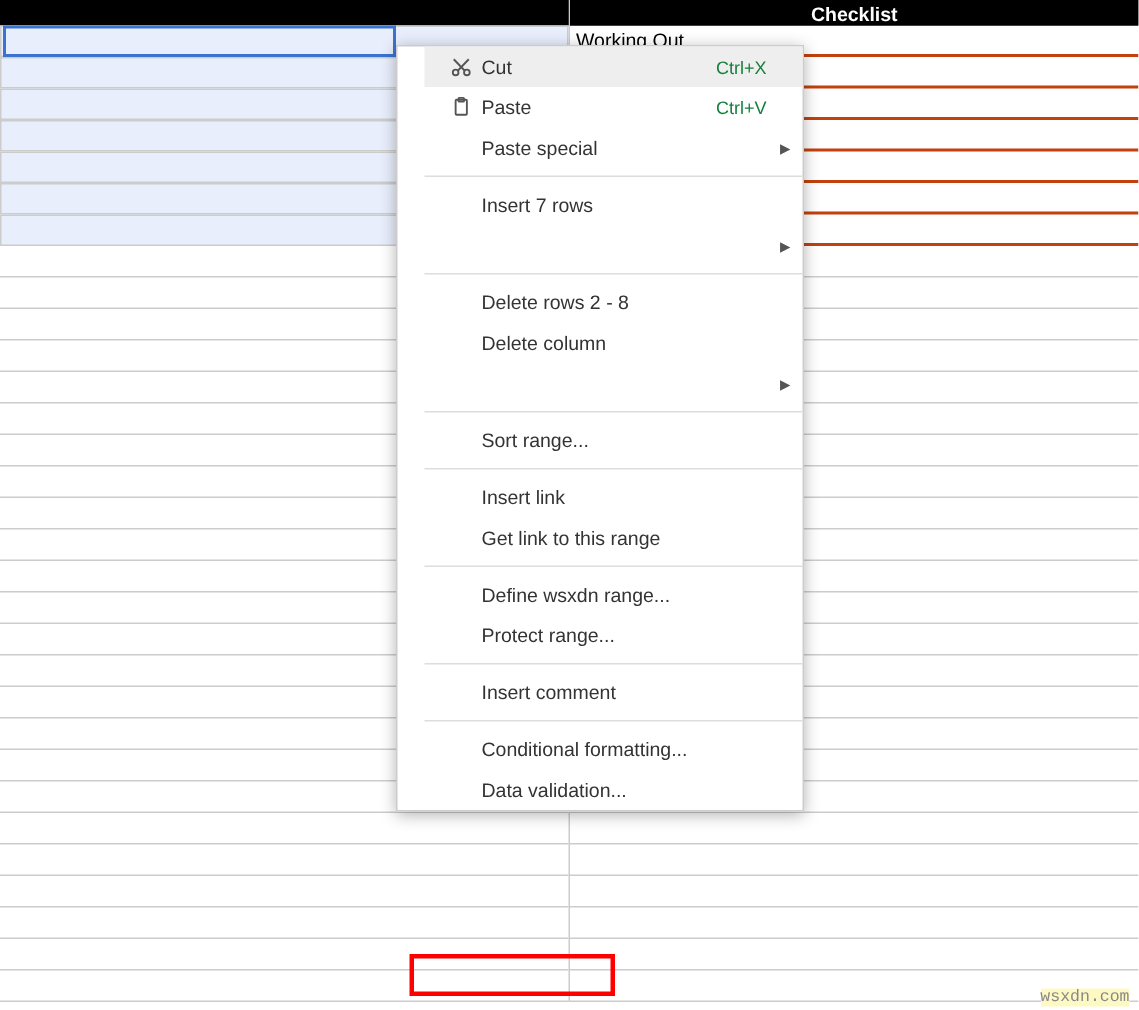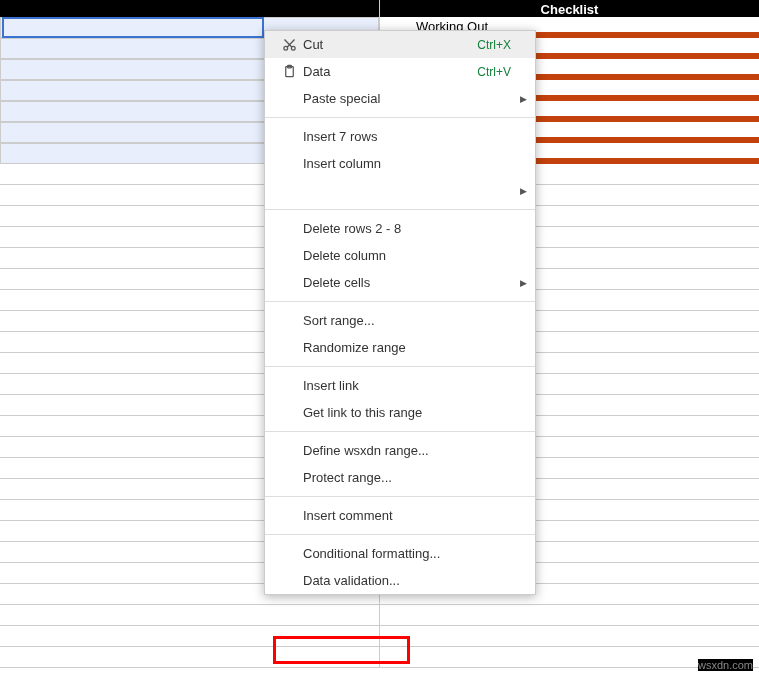--- a/index.html
+++ b/index.html
@@ -35,21 +35,21 @@
     .header.center { text-align: center; }
     .cell {
       height: 21px;
       line-height: 19px;
       padding: 0 4px;
       border-bottom: 1px solid #ccc;
       overflow: hidden;
       white-space: nowrap;
       color: #000;
     }
-    .data-cell { border-bottom: 6px solid #c2410c; margin-left: 32px; }
+    .data-cell { border-bottom: 2px solid #c2410c; }
     .selection {
       background: #e8eefb;
       border: 1px solid #ccc;
       border-bottom:1px solid #ccc;
     }
     .active-cell {
       position: absolute;
       top: 17px;
       left: 2px;
       width: 262px;
@@ -61,20 +61,21 @@
       position: absolute;
       top: 30px;
       left: 264px;
       width: 272px;
       background: #fff;
       box-shadow: 0 2px 10px rgba(0,0,0,0.3);
       border: 1px solid #ccc;
       font-size: 13px;
       color: #333;
       z-index: 10;
+      padding-left: 18px;
     }
     .menu-item {
       display: flex;
       align-items: center;
       height: 27px;
       padding: 0 24px 0 10px;
       cursor: default;
       position: relative;
     }
     .menu-item.hover { background: #eee; }
@@ -103,21 +104,22 @@
       position: absolute;
       border: 3px solid #f00;
       pointer-events: none;
     }
     .watermark {
       position: absolute;
       bottom: 2px;
       right: 6px;
       font-size: 11px;
       color: #888;
-      background:#000000;
+      background:#fef9c3;
+      font-family:Liberation Mono, monospace;
     }
     .right-col .cell { border-top:none; }
     .empty-fill .cell { border-bottom:1px solid #ccc; }
   </style>
 </head>
 <body>
 
 <div class="sheet">
   <div class="col col-left">
     <div class="header"></div>
@@ -210,70 +212,61 @@
     <span class="menu-label">Cut</span>
     <span class="menu-shortcut">Ctrl+X</span>
   </div>
   <div class="menu-item">
     <span class="menu-icon">
       <svg viewBox="0 0 24 24" fill="none" stroke="currentColor" stroke-width="2">
           <rect x="6" y="4" width="12" height="16" rx="1"></rect>
           <rect x="9" y="2" width="6" height="4" rx="1"></rect>
         </svg>
     </span>
-    <span class="menu-label">Data</span>
+    <span class="menu-label">Paste</span>
     <span class="menu-shortcut">Ctrl+V</span>
   </div>
   <div class="menu-item">
     <span class="menu-icon"></span>
     <span class="menu-label">Paste special</span>
     <span class="submenu-arrow">▶</span>
   </div>
 
   <div class="sep"></div>
 
   <div class="menu-item">
     <span class="menu-icon"></span>
     <span class="menu-label">Insert 7 rows</span>
   </div>
   <div class="menu-item">
     <span class="menu-icon"></span>
-    <span class="menu-label">Insert column</span>
-  </div>
-  <div class="menu-item">
-    <span class="menu-icon"></span>
     <span class="submenu-arrow">▶</span>
   </div>
 
   <div class="sep"></div>
 
   <div class="menu-item">
     <span class="menu-icon"></span>
     <span class="menu-label">Delete rows 2 - 8</span>
   </div>
   <div class="menu-item">
     <span class="menu-icon"></span>
     <span class="menu-label">Delete column</span>
   </div>
   <div class="menu-item">
     <span class="menu-icon"></span>
-    <span class="menu-label">Delete cells</span>
     <span class="submenu-arrow">▶</span>
   </div>
 
   <div class="sep"></div>
 
   <div class="menu-item">
     <span class="menu-icon"></span>
     <span class="menu-label">Sort range...</span>
   </div>
-  <div class="menu-item">
-    <span class="menu-icon"></span>
-    <span class="menu-label">Randomize range</span>
-  </div>
 
   <div class="sep"></div>
 
   <div class="menu-item">
     <span class="menu-icon"></span>
     <span class="menu-label">Insert link</span>
   </div>
   <div class="menu-item">
     <span class="menu-icon"></span>
     <span class="menu-label">Get link to this range</span>

